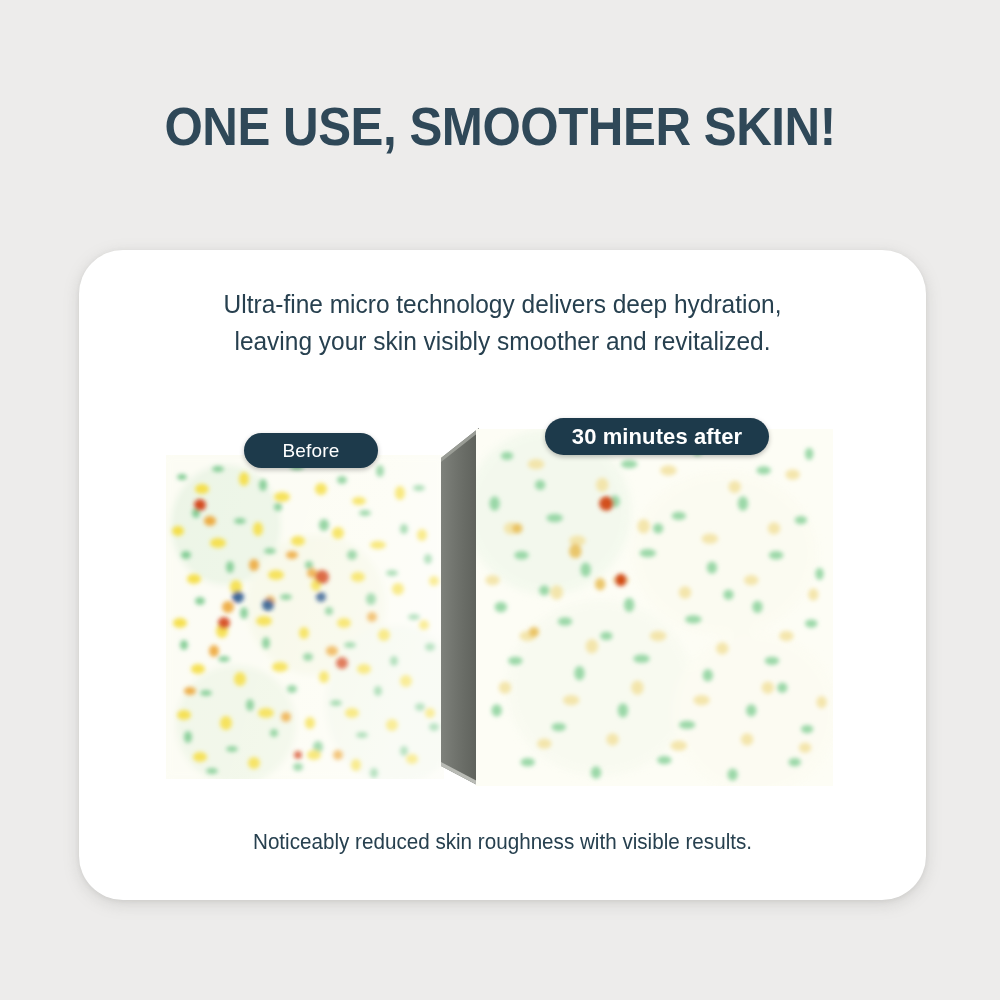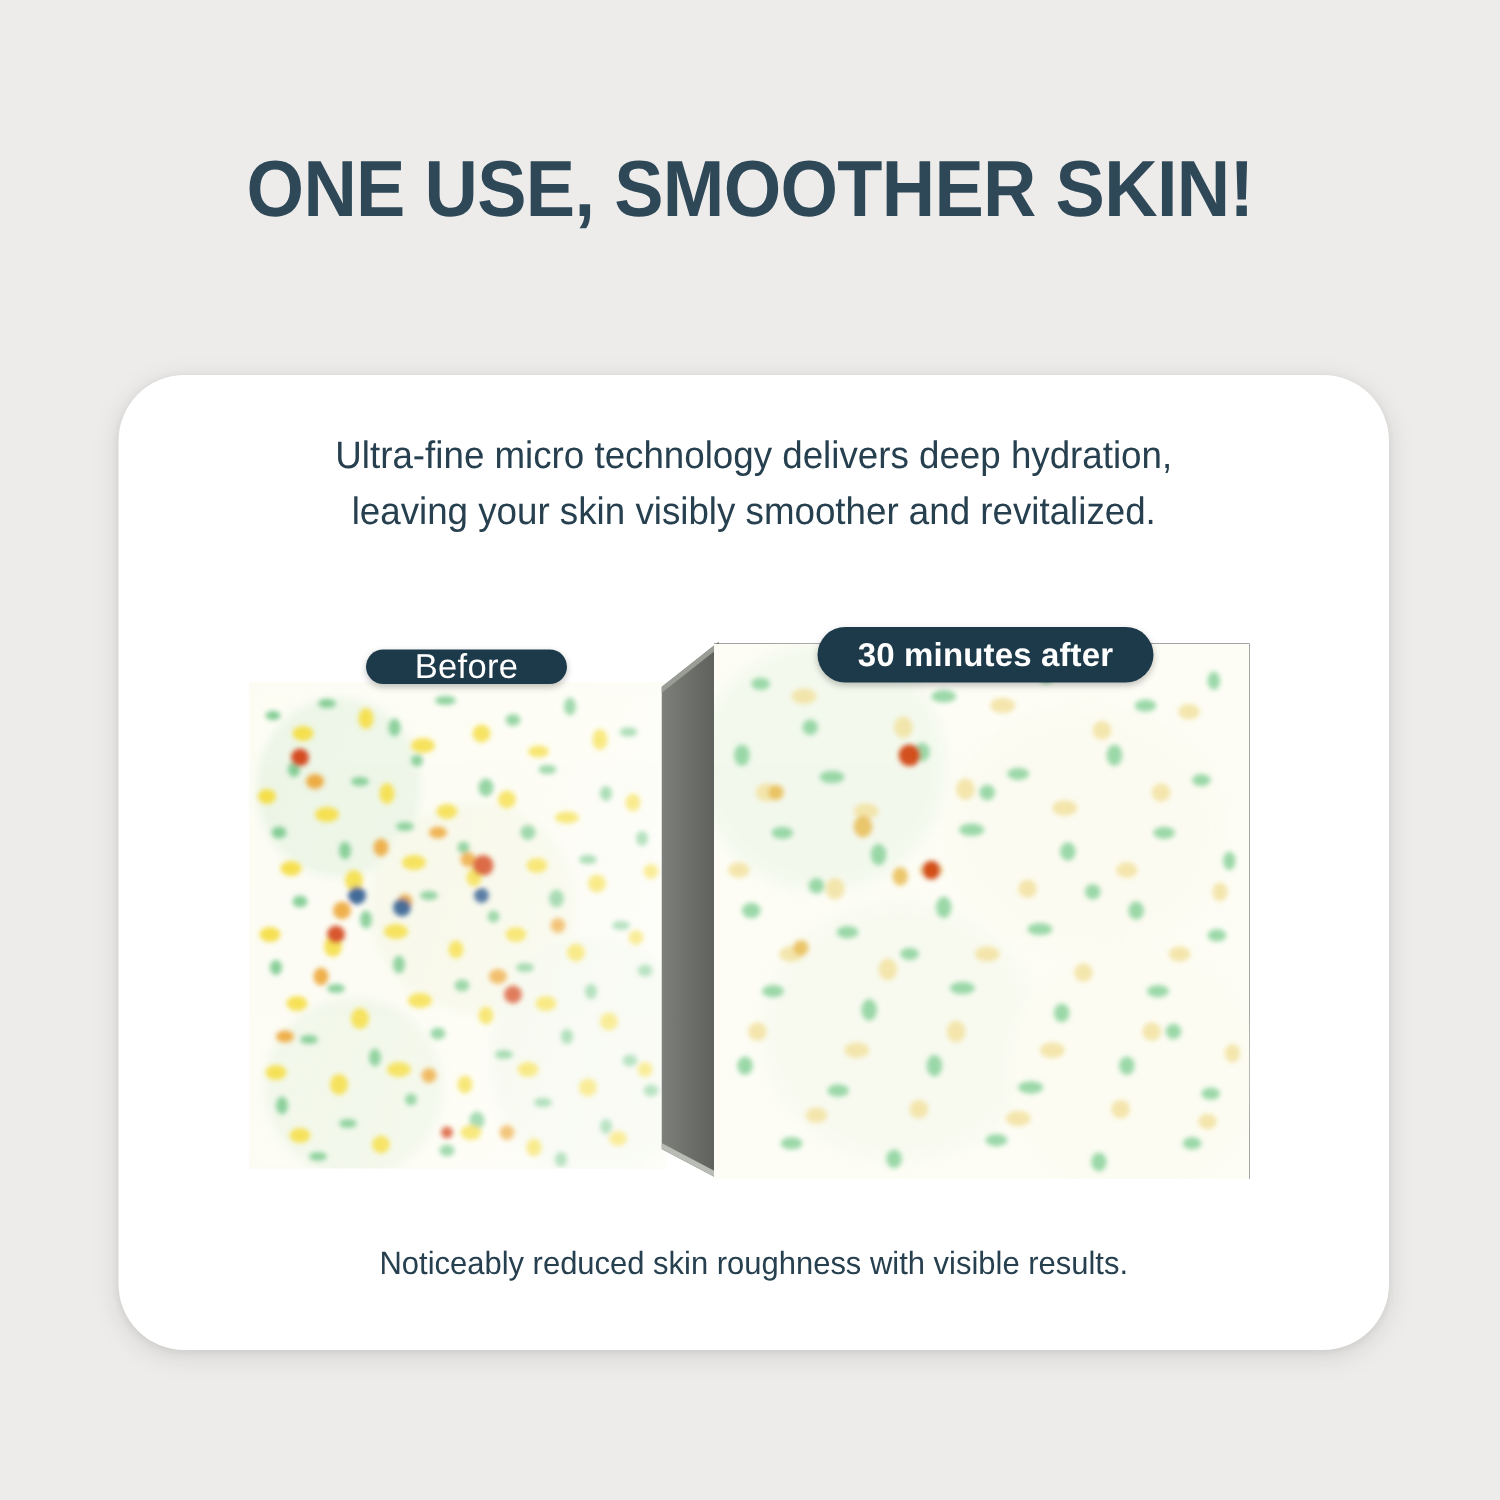--- a/index.html
+++ b/index.html
@@ -135,22 +135,22 @@
     display: flex;
     align-items: center;
     justify-content: center;
     box-shadow: 0 2px 5px rgba(0,0,0,0.25);
     white-space: nowrap;
   }
   .pill-before {
     left: 244px;
     top: 433px;
     width: 134px;
-    height: 23px;
-    font-size: 23px;
+    height: 35px;
+    font-size: 19px;
     font-weight: 400;
     letter-spacing: 0.2px;
   }
   .pill-after {
     left: 545px;
     top: 418px;
     width: 224px;
     height: 37px;
     font-size: 22px;
     font-weight: bold;

